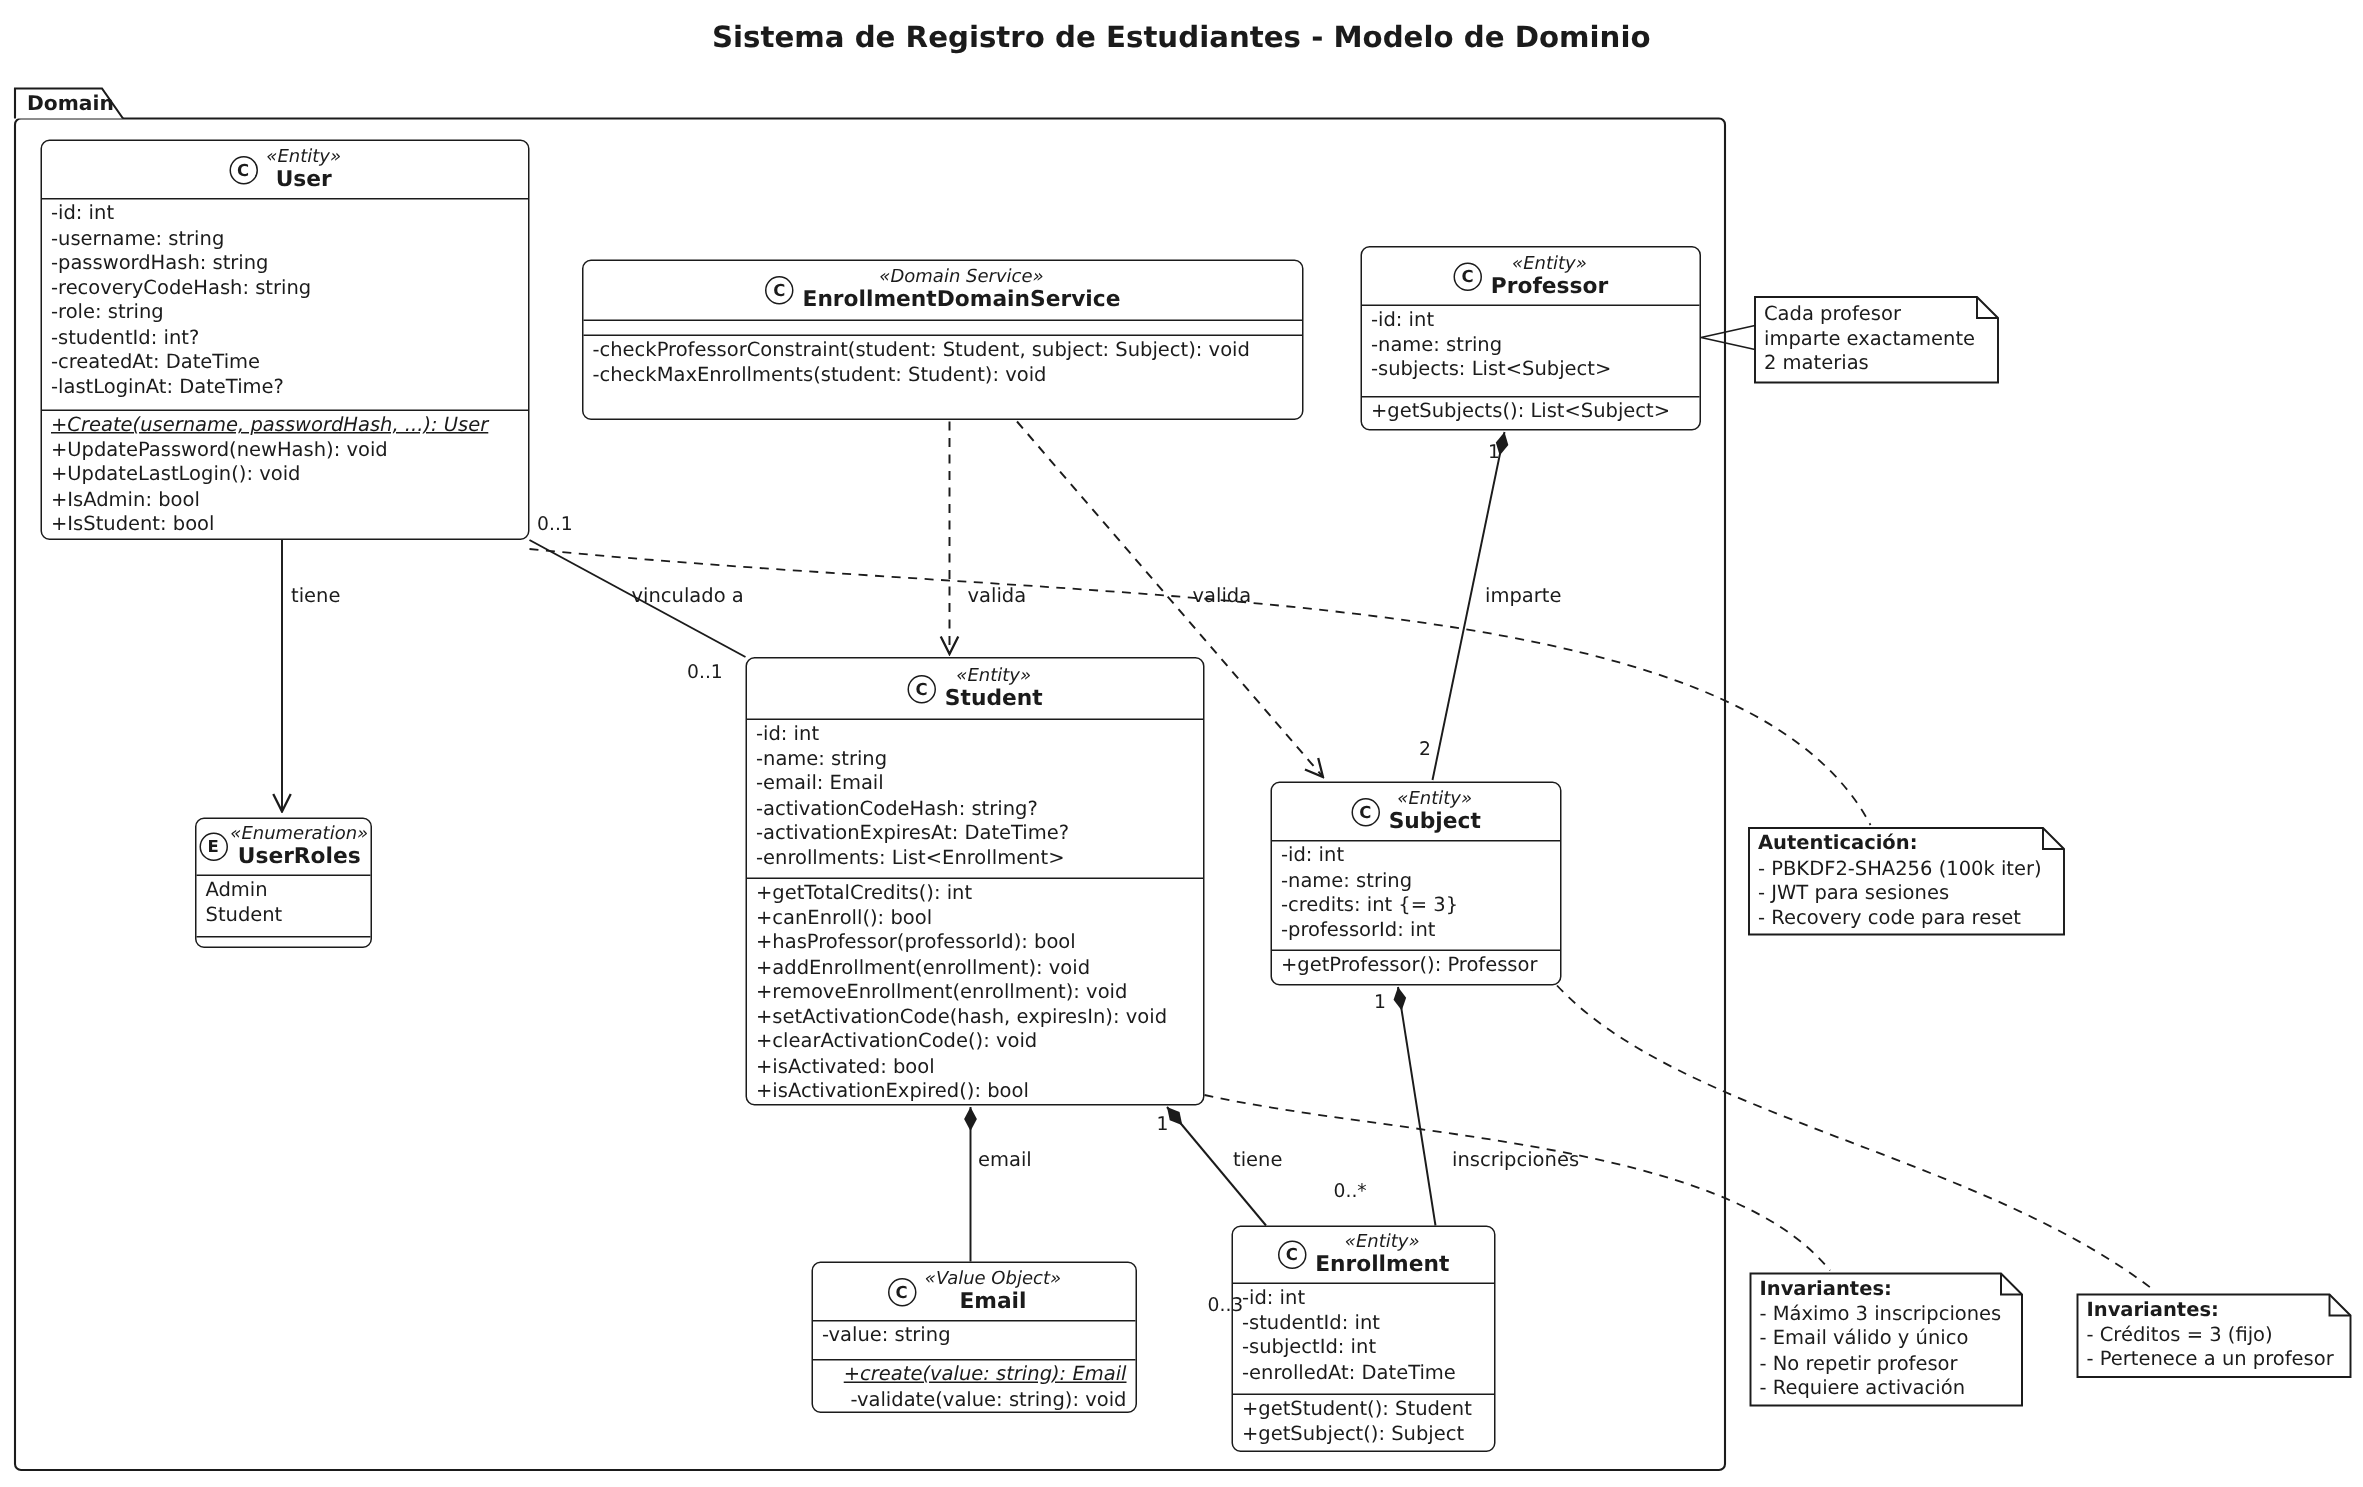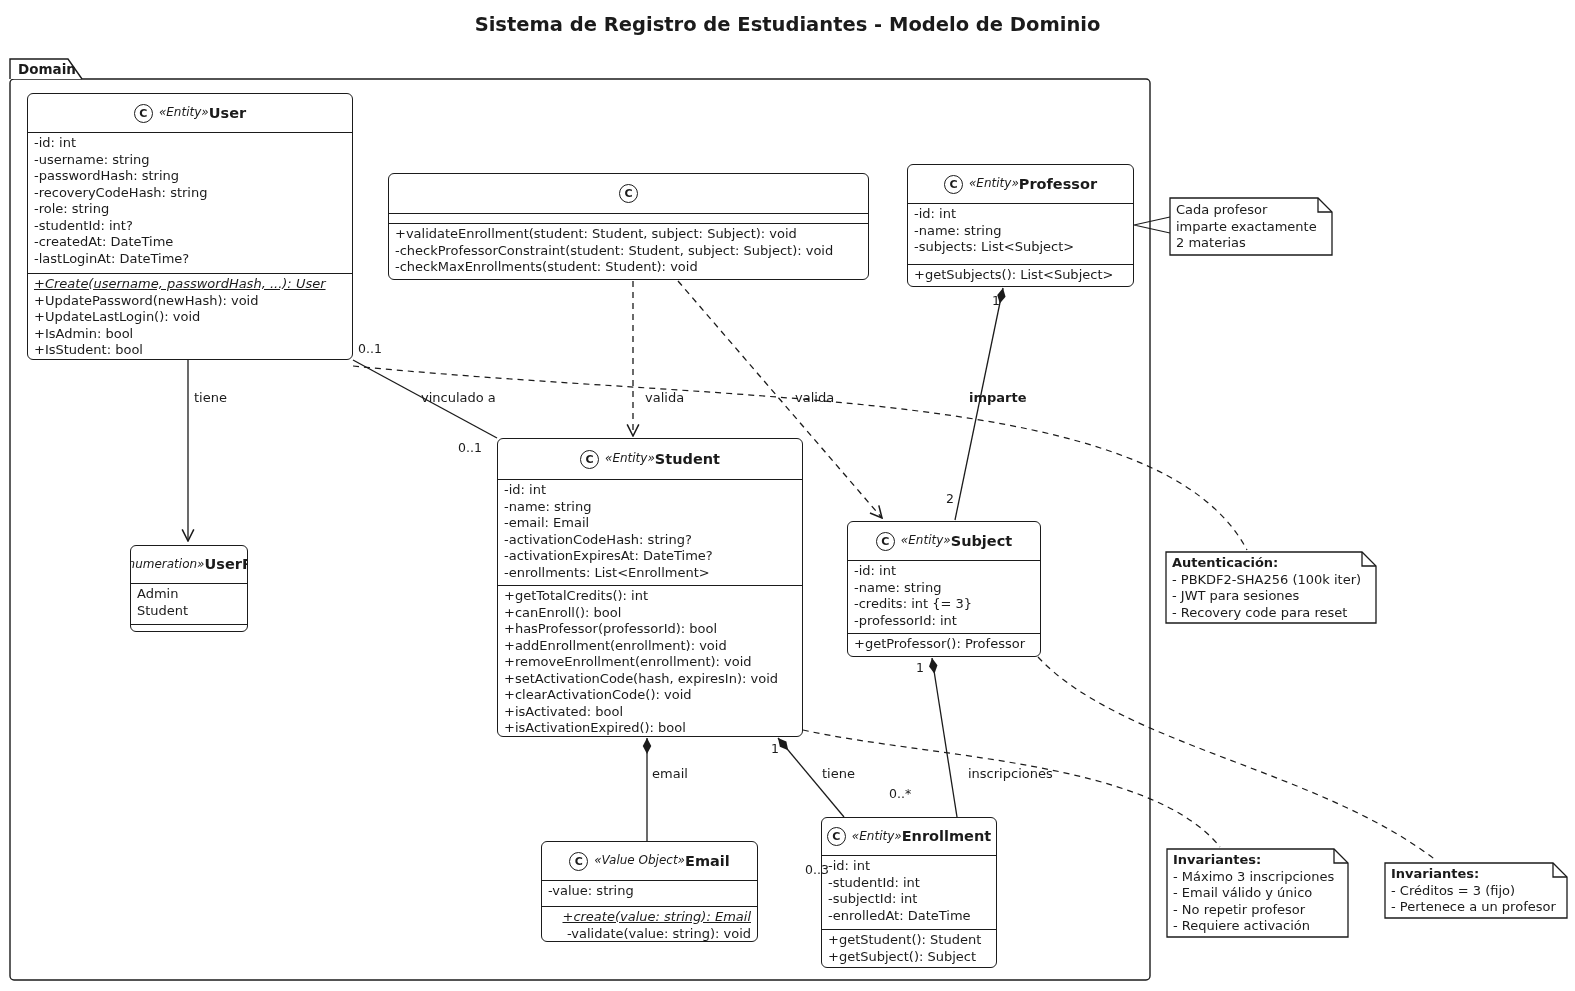--- a/index.html
+++ b/index.html
@@ -22,21 +22,21 @@
   }
   .uml-head{
     box-sizing:border-box;border-bottom:1.3px solid #1b1b1b;
     display:flex;align-items:center;justify-content:center;gap:6px;overflow:hidden;
   }
   .circ{
     width:17px;height:17px;border:1.4px solid #1b1b1b;border-radius:50%;
     display:flex;align-items:center;justify-content:center;
     font-size:11px;font-weight:bold;flex:0 0 auto;background:#fff;
   }
-  .hd{display:flex;flex-direction:row;align-items:center;line-height:1.15;}
+  .hd{display:flex;flex-direction:column;align-items:center;line-height:1.15;}
   .st{font-style:italic;font-size:12px;}
   .cname{font-weight:bold;font-size:14.5px;}
   .sec{box-sizing:border-box;padding:2px 6px;overflow:hidden;}
   .sec.topline{border-top:1.3px solid #1b1b1b;}
   .m{font-size:13px;line-height:16.5px;white-space:nowrap;}
   .u{text-decoration:underline;font-style:italic;}
   .elabel{position:absolute;font-size:13px;white-space:nowrap;z-index:3;}
   .mult{position:absolute;font-size:12.5px;white-space:nowrap;z-index:3;}
   .note-text{position:absolute;font-size:13px;line-height:16.6px;white-space:nowrap;z-index:3;}
   .note-title{font-weight:bold;}
@@ -115,24 +115,27 @@
     <div class="m">+UpdatePassword(newHash): void</div>
     <div class="m">+UpdateLastLogin(): void</div>
     <div class="m">+IsAdmin: bool</div>
     <div class="m">+IsStudent: bool</div>
   </div>
 </div>
 
 <div class="uml-class" style="left:388px;top:173px;width:481px;height:107px;">
   <div class="uml-head" style="height:40px;">
     <span class="circ">C</span>
+    <span class="hd">
+      <span class="st">«Domain Service»</span>
+      <span class="cname">EnrollmentDomainService</span>
+    </span>
   </div>
   <div class="sec" style="height:9px;"></div>
   <div class="sec topline" style="flex:1;">
-    <div class="m">+validateEnrollment(student: Student, subject: Subject): void</div>
     <div class="m">-checkProfessorConstraint(student: Student, subject: Subject): void</div>
     <div class="m">-checkMaxEnrollments(student: Student): void</div>
   </div>
 </div>
 
 <div class="uml-class" style="left:907px;top:164px;width:227px;height:123px;">
   <div class="uml-head" style="height:39px;">
     <span class="circ">C</span>
     <span class="hd">
       <span class="st">«Entity»</span>
@@ -273,21 +276,21 @@
 <div class="note-text" style="left:1391px;top:866px;">
   <div class="note-title">Invariantes:</div>
   <div>- Créditos = 3 (fijo)</div>
   <div>- Pertenece a un profesor</div>
 </div>
 
 <div class="elabel" style="left:194px;top:390px;">tiene</div>
 <div class="elabel" style="left:421px;top:390px;">vinculado a</div>
 <div class="elabel" style="left:645px;top:390px;">valida</div>
 <div class="elabel" style="left:795px;top:390px;">valida</div>
-<div class="elabel" style="left:969px;top:390px;font-weight:bold;">imparte</div>
+<div class="elabel" style="left:990px;top:390px;">imparte</div>
 <div class="elabel" style="left:652px;top:766px;">email</div>
 <div class="elabel" style="left:822px;top:766px;">tiene</div>
 <div class="elabel" style="left:968px;top:766px;">inscripciones</div>
 
 <div class="mult" style="left:358px;top:341px;">0..1</div>
 <div class="mult" style="left:458px;top:440px;">0..1</div>
 <div class="mult" style="left:992px;top:293px;">1</div>
 <div class="mult" style="left:946px;top:491px;">2</div>
 <div class="mult" style="left:916px;top:660px;">1</div>
 <div class="mult" style="left:889px;top:786px;">0..*</div>

